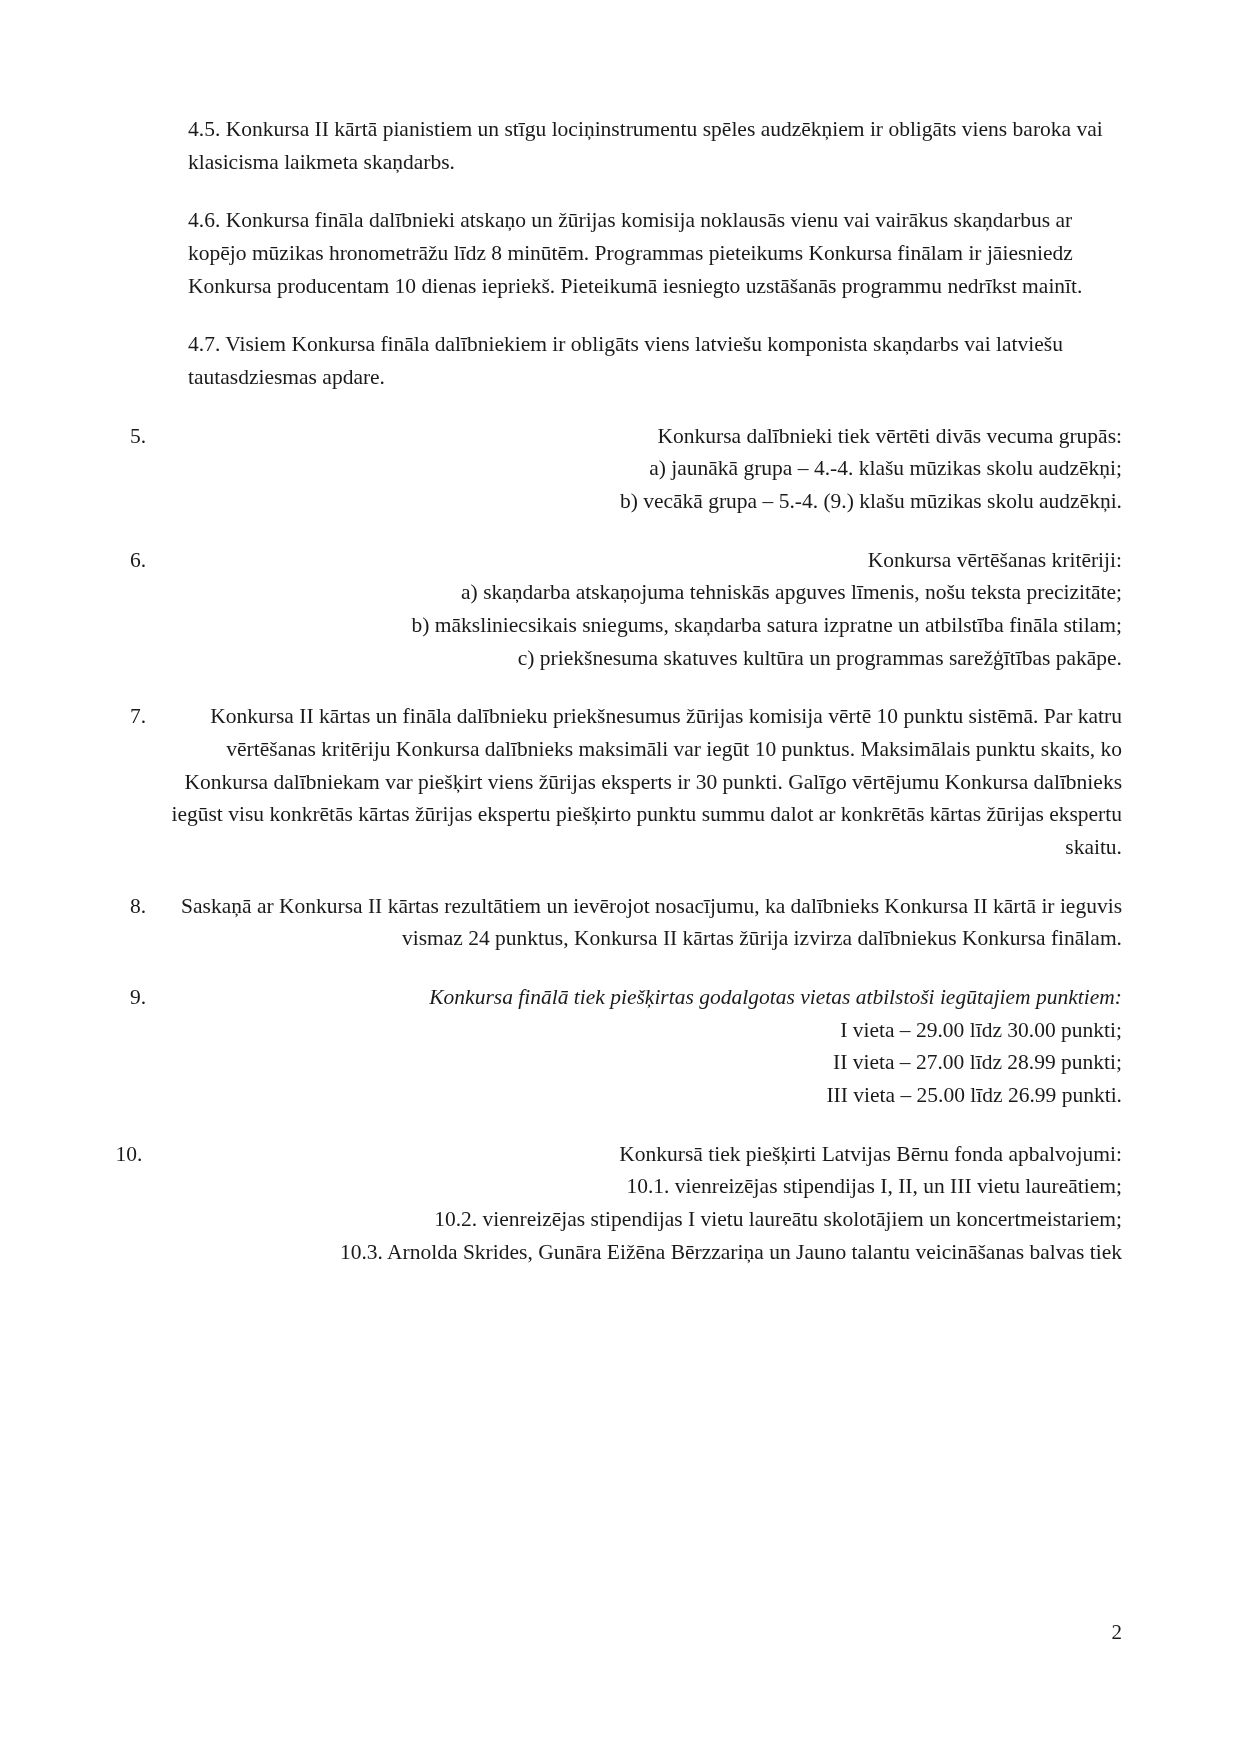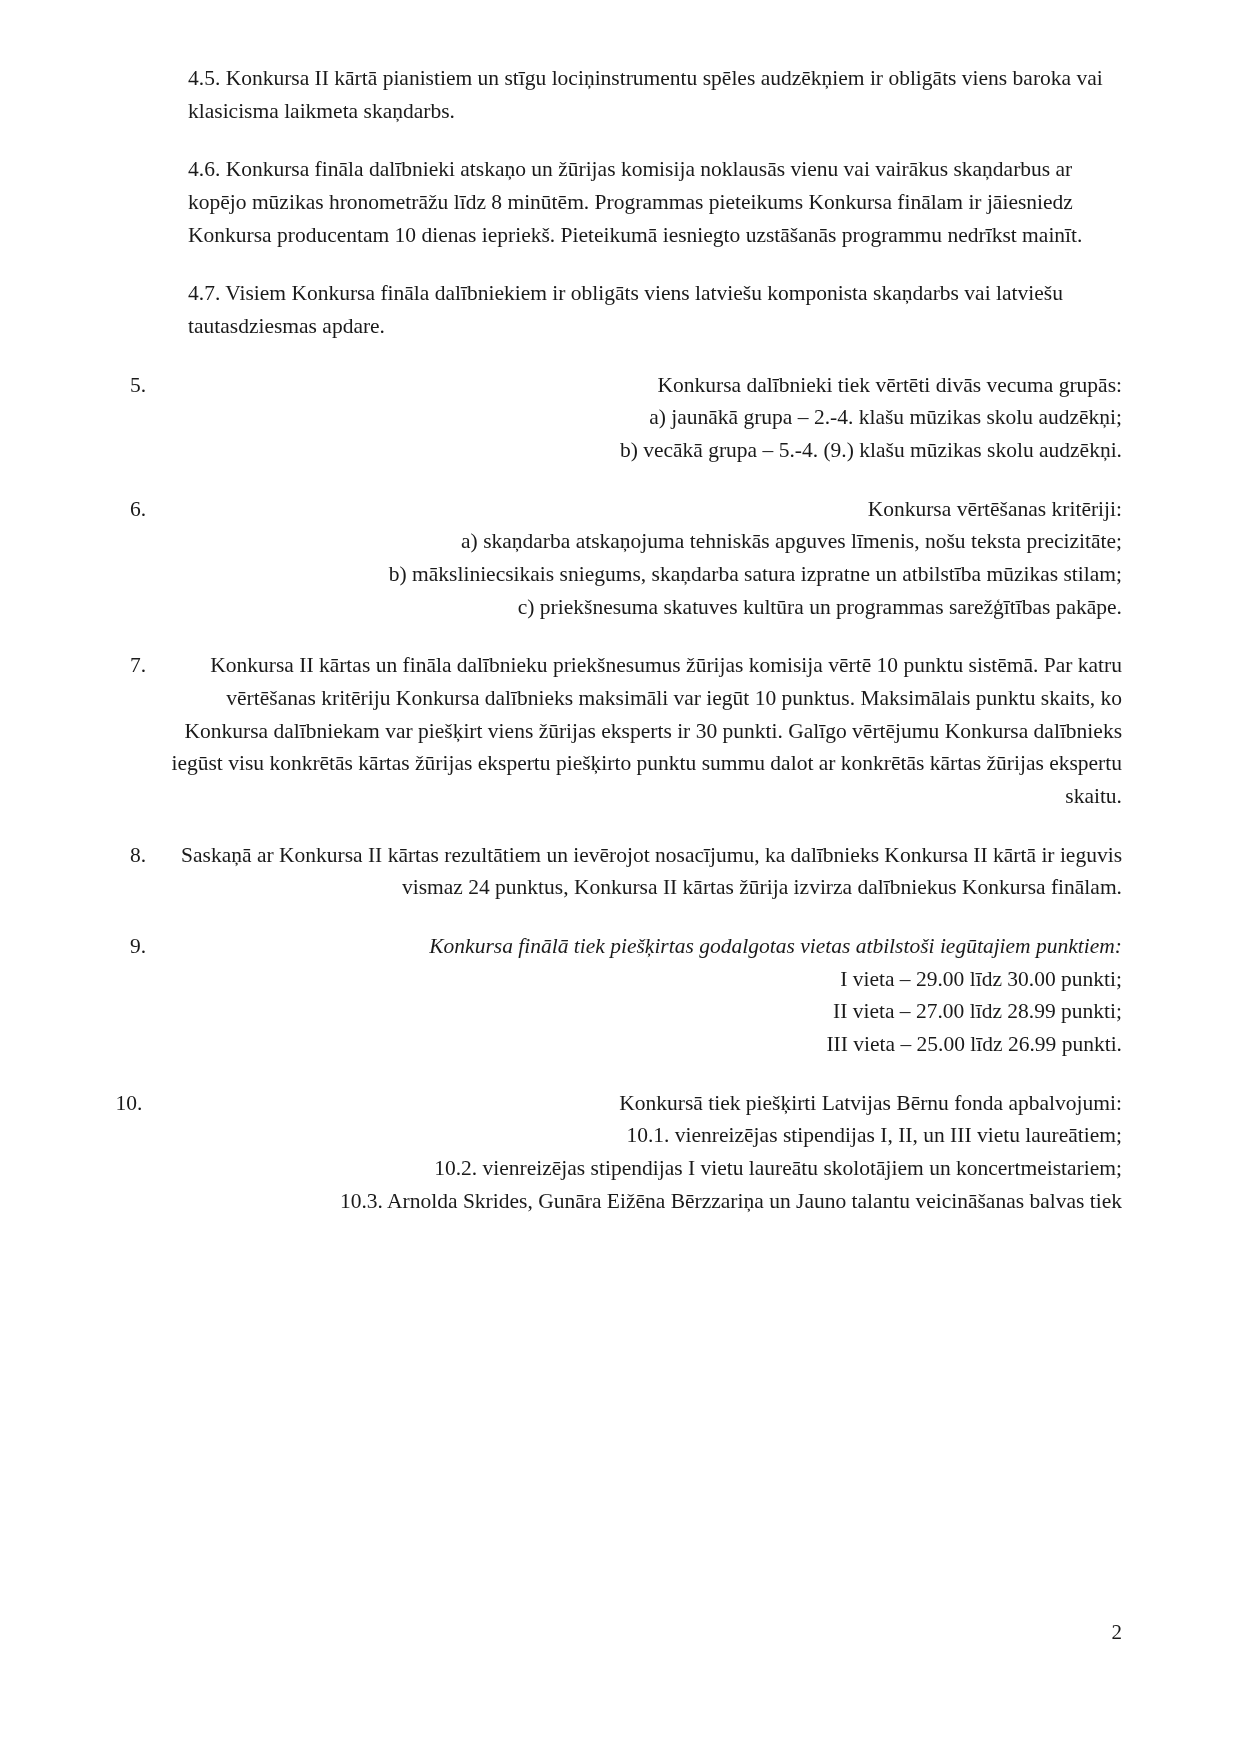--- a/index.html
+++ b/index.html
@@ -13,21 +13,21 @@
     font-family: "Liberation Serif", serif;
     color: #1a1a1a;
     position: relative;
     overflow: hidden;
   }
   .page {
     position: relative;
     width: 1240px;
     height: 1753px;
     box-sizing: border-box;
-    padding: 62px 118px 60px 100px;
+    padding: 113px 118px 60px 100px;
   }
   .doc-body {
     font-size: 21.5px;
     line-height: 1.52;
   }
 
   
   .para {
     margin: 0 0 26px 0;
     text-indent: 0;
@@ -88,31 +88,31 @@
     <p class="para">4.5. Konkursa II kārtā pianistiem un stīgu lociņinstrumentu spēles audzēkņiem ir obligāts viens baroka vai klasicisma laikmeta skaņdarbs.</p>
 
     <p class="para">4.6. Konkursa fināla dalībnieki atskaņo un žūrijas komisija noklausās vienu vai vairākus skaņdarbus ar kopējo mūzikas hronometrāžu līdz 8 minūtēm. Programmas pieteikums Konkursa finālam ir jāiesniedz Konkursa producentam 10 dienas iepriekš. Pieteikumā iesniegto uzstāšanās  programmu nedrīkst mainīt.</p>
 
     <p class="para">4.7. Visiem Konkursa fināla dalībniekiem ir obligāts viens latviešu komponista skaņdarbs vai latviešu tautasdziesmas apdare.</p>
 
     <div class="num-item">
       <span class="num">5.</span>
       <span class="content">
         <span class="line">Konkursa dalībnieki tiek vērtēti divās vecuma grupās:</span>
-        <span class="line">a) jaunākā grupa – 2.-4. klašu mūzikas skolu audzēkņi;</span>
+        <span class="line">a) jaunākā grupa – 4.-4. klašu mūzikas skolu audzēkņi;</span>
         <span class="line">b) vecākā grupa – 5.-4. (9.) klašu mūzikas skolu audzēkņi.</span>
       </span>
     </div>
 
     <div class="num-item">
       <span class="num">6.</span>
       <span class="content">
         <span class="line">Konkursa vērtēšanas kritēriji:</span>
         <span class="line">a) skaņdarba atskaņojuma tehniskās apguves līmenis, nošu teksta precizitāte;</span>
-        <span class="line">b) māksliniecsikais sniegums, skaņdarba satura izpratne un atbilstība mūzikas stilam;</span>
+        <span class="line">b) māksliniecsikais sniegums, skaņdarba satura izpratne un atbilstība fināla stilam;</span>
         <span class="line">c) priekšnesuma skatuves kultūra un programmas sarežģītības pakāpe.</span>
       </span>
     </div>
 
     <div class="num-item">
       <span class="num">7.</span>
       <span class="content">
         <span class="line">Konkursa II kārtas un fināla dalībnieku priekšnesumus žūrijas komisija vērtē 10 punktu sistēmā. Par katru vērtēšanas kritēriju Konkursa dalībnieks maksimāli var iegūt 10 punktus. Maksimālais punktu skaits, ko Konkursa dalībniekam var piešķirt viens žūrijas eksperts ir 30 punkti. Galīgo vērtējumu Konkursa dalībnieks iegūst visu konkrētās kārtas žūrijas ekspertu piešķirto punktu summu dalot ar konkrētās kārtas žūrijas ekspertu skaitu.</span>
       </span>
     </div>

